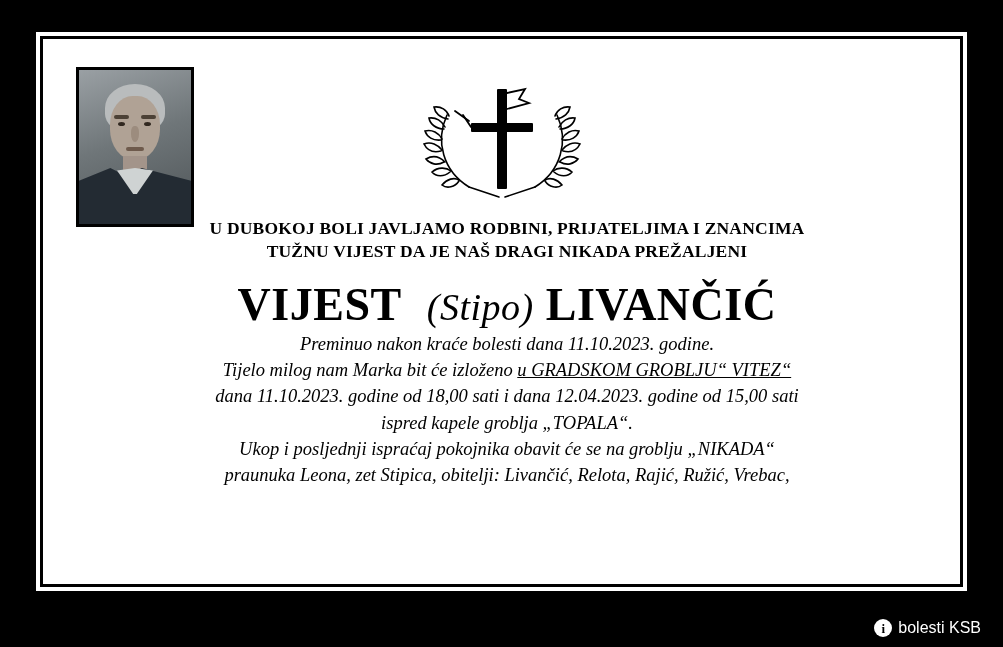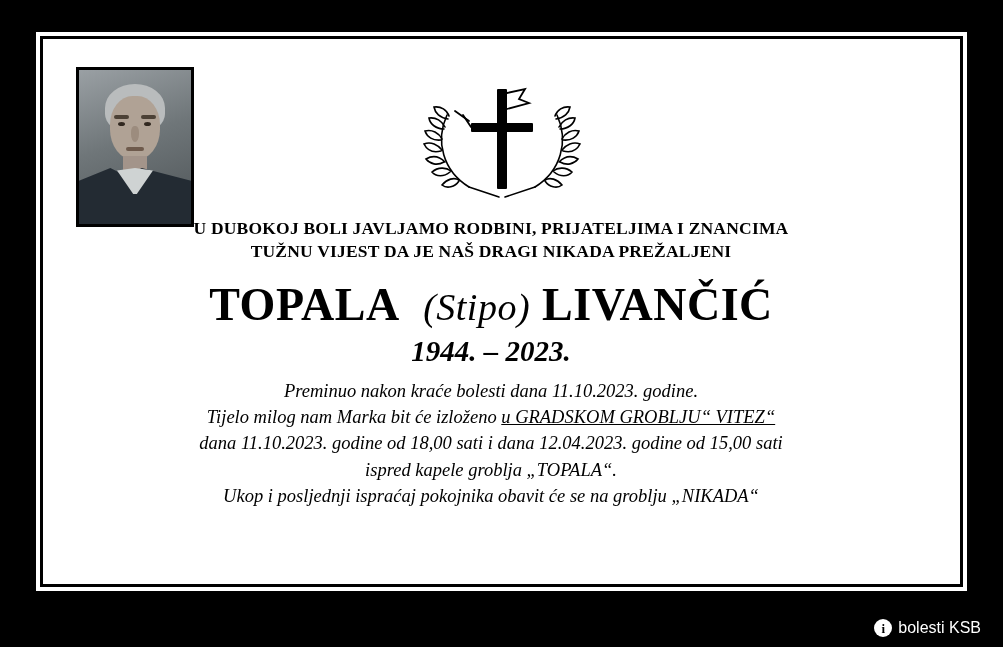--- a/index.html
+++ b/index.html
@@ -170,21 +170,21 @@
     left: 50%;
     top: 32px;
     transform: translateX(-50%);
     width: 190px;
     height: 130px;
   }
 
   
   .text-block {
     position: absolute;
-    left: 48px;
+    left: 64px;
     top: 178px;
     width: 800px;
     text-align: center;
     color: #000000;
   }
   .intro {
     font-family: "Liberation Serif", serif;
     font-size: 17.5px;
     font-weight: bold;
     letter-spacing: 0.2px;
@@ -321,36 +321,36 @@
             </svg>
           </div>
 
           <div class="text-block">
             <div class="intro">
               <span class="l1">U DUBOKOJ BOLI  JAVLJAMO  RODBINI, PRIJATELJIMA  I  ZNANCIMA</span>
               <span class="l2">TUŽNU VIJEST DA JE NAŠ DRAGI NIKADA PREŽALJENI</span>
             </div>
 
             <div class="name">
-              <span>TOPALA</span>
+              <span>VIJEST</span>
               <span class="nick">(Stipo)</span>
               <span>LIVANČIĆ</span>
             </div>
 
-            <div class="years">1944. – 2023.</div>
 
             <div class="body-lines">
               <span class="line">Preminuo nakon kraće bolesti dana 11.10.2023. godine.</span>
               <span class="line">
                 <span>Tijelo milog nam Marka bit će izloženo </span><span class="u">u GRADSKOM GROBLJU“ VITEZ“</span>
               </span>
               <span class="line">dana 11.10.2023. godine od 18,00 sati i dana 12.04.2023. godine od 15,00 sati</span>
               <span class="line">ispred kapele groblja „TOPALA“.</span>
               <span class="line">Ukop i posljednji ispraćaj pokojnika obavit će se na groblju „NIKADA“</span>
 
+              <span class="line">praunuka Leona, zet Stipica, obitelji: Livančić, Relota, Rajić, Ružić, Vrebac,</span>
 
             </div>
           </div>
 
         </div>
       </div>
     </div>
   </div>
 
   <div class="watermark">

